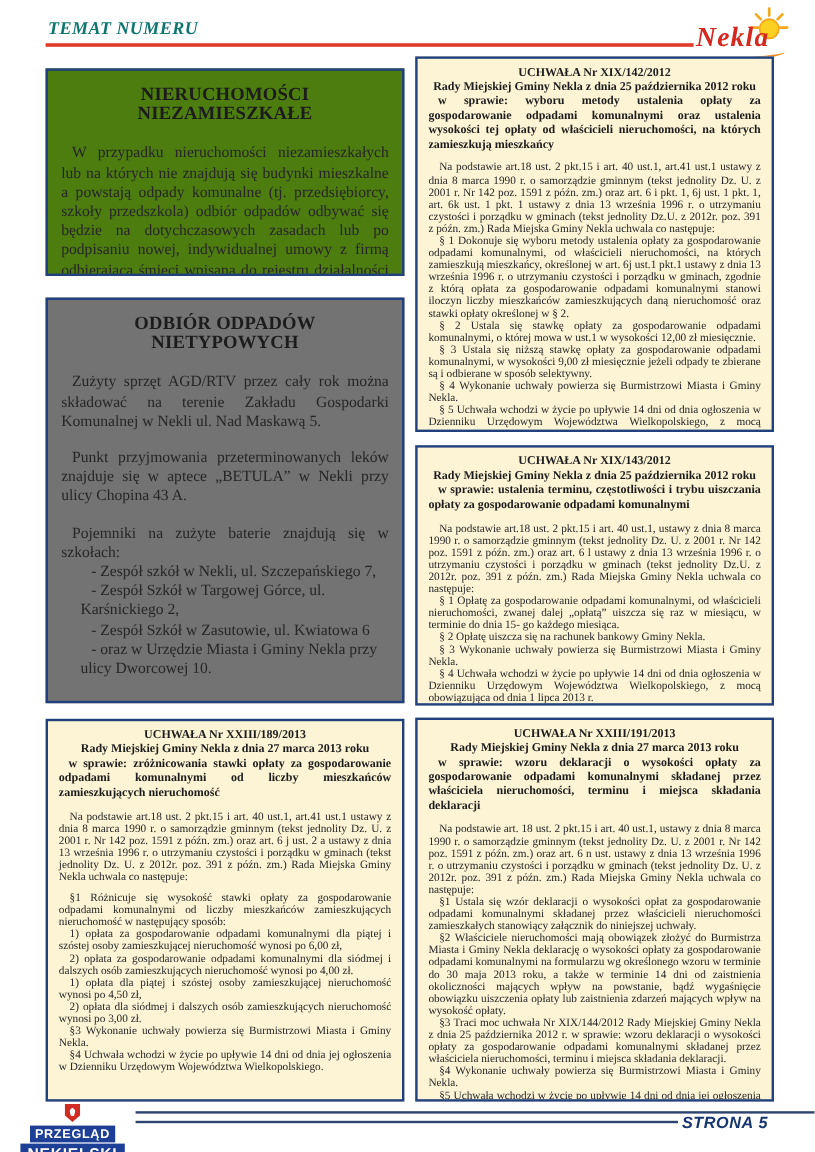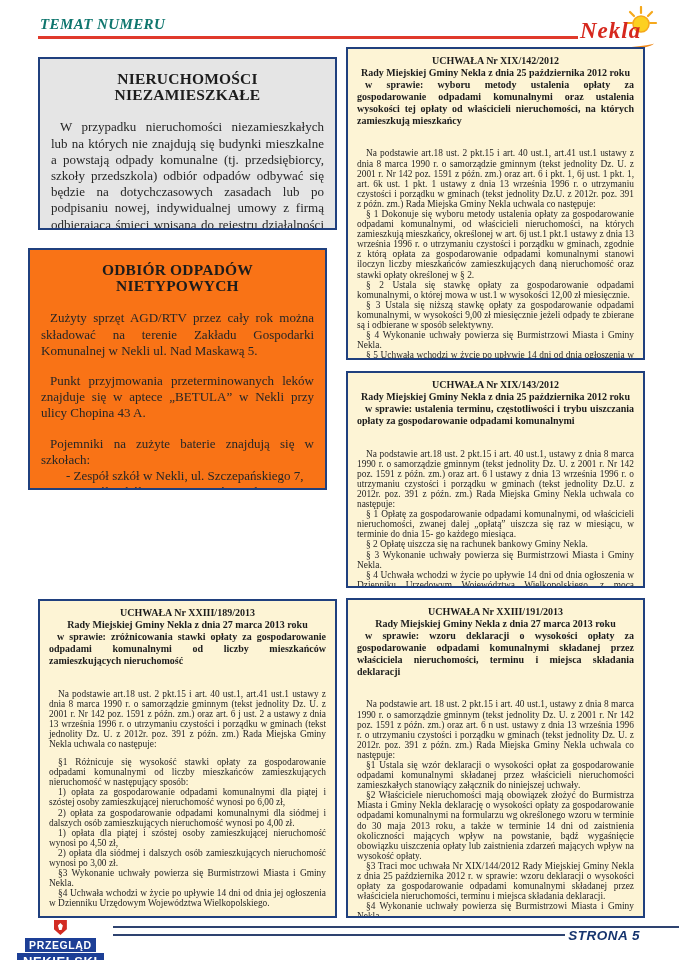--- a/index.html
+++ b/index.html
@@ -15,38 +15,38 @@
   .nekla-name{position:absolute;left:4px;top:12px;font-weight:bold;font-style:italic;
         font-size:23px;color:#d6281e;letter-spacing:1px;}
   .swoosh{position:absolute;left:10px;top:36px;width:68px;height:6px;
         border-bottom:3px solid #f08c1e;border-radius:0 0 80% 40%;transform:rotate(-3deg);}
   .nekla-tagline{position:absolute;left:0;top:42px;width:86px;text-align:center;
         font-size:7px;font-style:italic;font-weight:bold;color:#1b3a73;}
 
   
   .box{position:absolute;border:2px solid #20407e;box-sizing:border-box;overflow:hidden;}
   .leftbox{padding:8px 11px;font-size:13px;line-height:16.2px;}
-  .green{background:#e5e5e5;left:38px;top:57px;width:299px;height:173px;}
-  .pink {background:#f97316;left:28px;top:248px;width:299px;height:242px;}
+  .green{background:#4d7c0f;left:38px;top:57px;width:299px;height:173px;}
+  .pink {background:#737373;left:38px;top:248px;width:299px;height:338px;}
   .yellow{background:#fdf4d5;padding:6px 9px;}
   .b3{left:346px;top:47px; width:299px;height:313px;}
   .b4{left:346px;top:371px;width:299px;height:217px;}
   .b5{left:38px; top:599px;width:299px;height:319px;}
   .b6{left:346px;top:598px;width:299px;height:320px;}
 
   .box-title{text-align:center;font-weight:bold;font-size:15.5px;margin:4px 0 16px;letter-spacing:.2px;color:#1c1c1c;}
   .lp{margin:0;text-align:justify;text-indent:9px;}
   .lp.gap{margin-top:14px;}
   .list-item{margin:0 0 0 16px;text-align:left;}
 
   .u-head{font-weight:bold;font-size:10px;line-height:11.9px;color:#1c1c1c;}
   .u-head .c{text-align:center;}
   .u-head .j{text-align:justify;text-indent:8px;}
   .up{margin:0;font-size:9.4px;line-height:10.1px;text-align:justify;text-indent:9px;}
-  .up.first{margin-top:22px;}
+  .up.first{margin-top:9px;}
   .up.gapline{margin-top:8px;}
 
   
   .footer-logo{position:absolute;left:17px;top:920px;}
   .fl-row1{display:flex;align-items:center;gap:3px;flex-direction:column;}
   .shield{width:13px;height:15px;display:inline-block;position:relative;background:#d22b23;
         clip-path:polygon(0 0,100% 0,100% 62%,50% 100%,0 62%);}
   .shield::after{content:"";position:absolute;left:4px;top:3px;width:5px;height:7px;background:#ffffff;
         clip-path:polygon(50% 0,100% 35%,75% 100%,25% 100%,0 35%);}
   .fl-t1{background:#1d3f96;color:#fff;font-family:"Liberation Sans",sans-serif;font-weight:bold;

